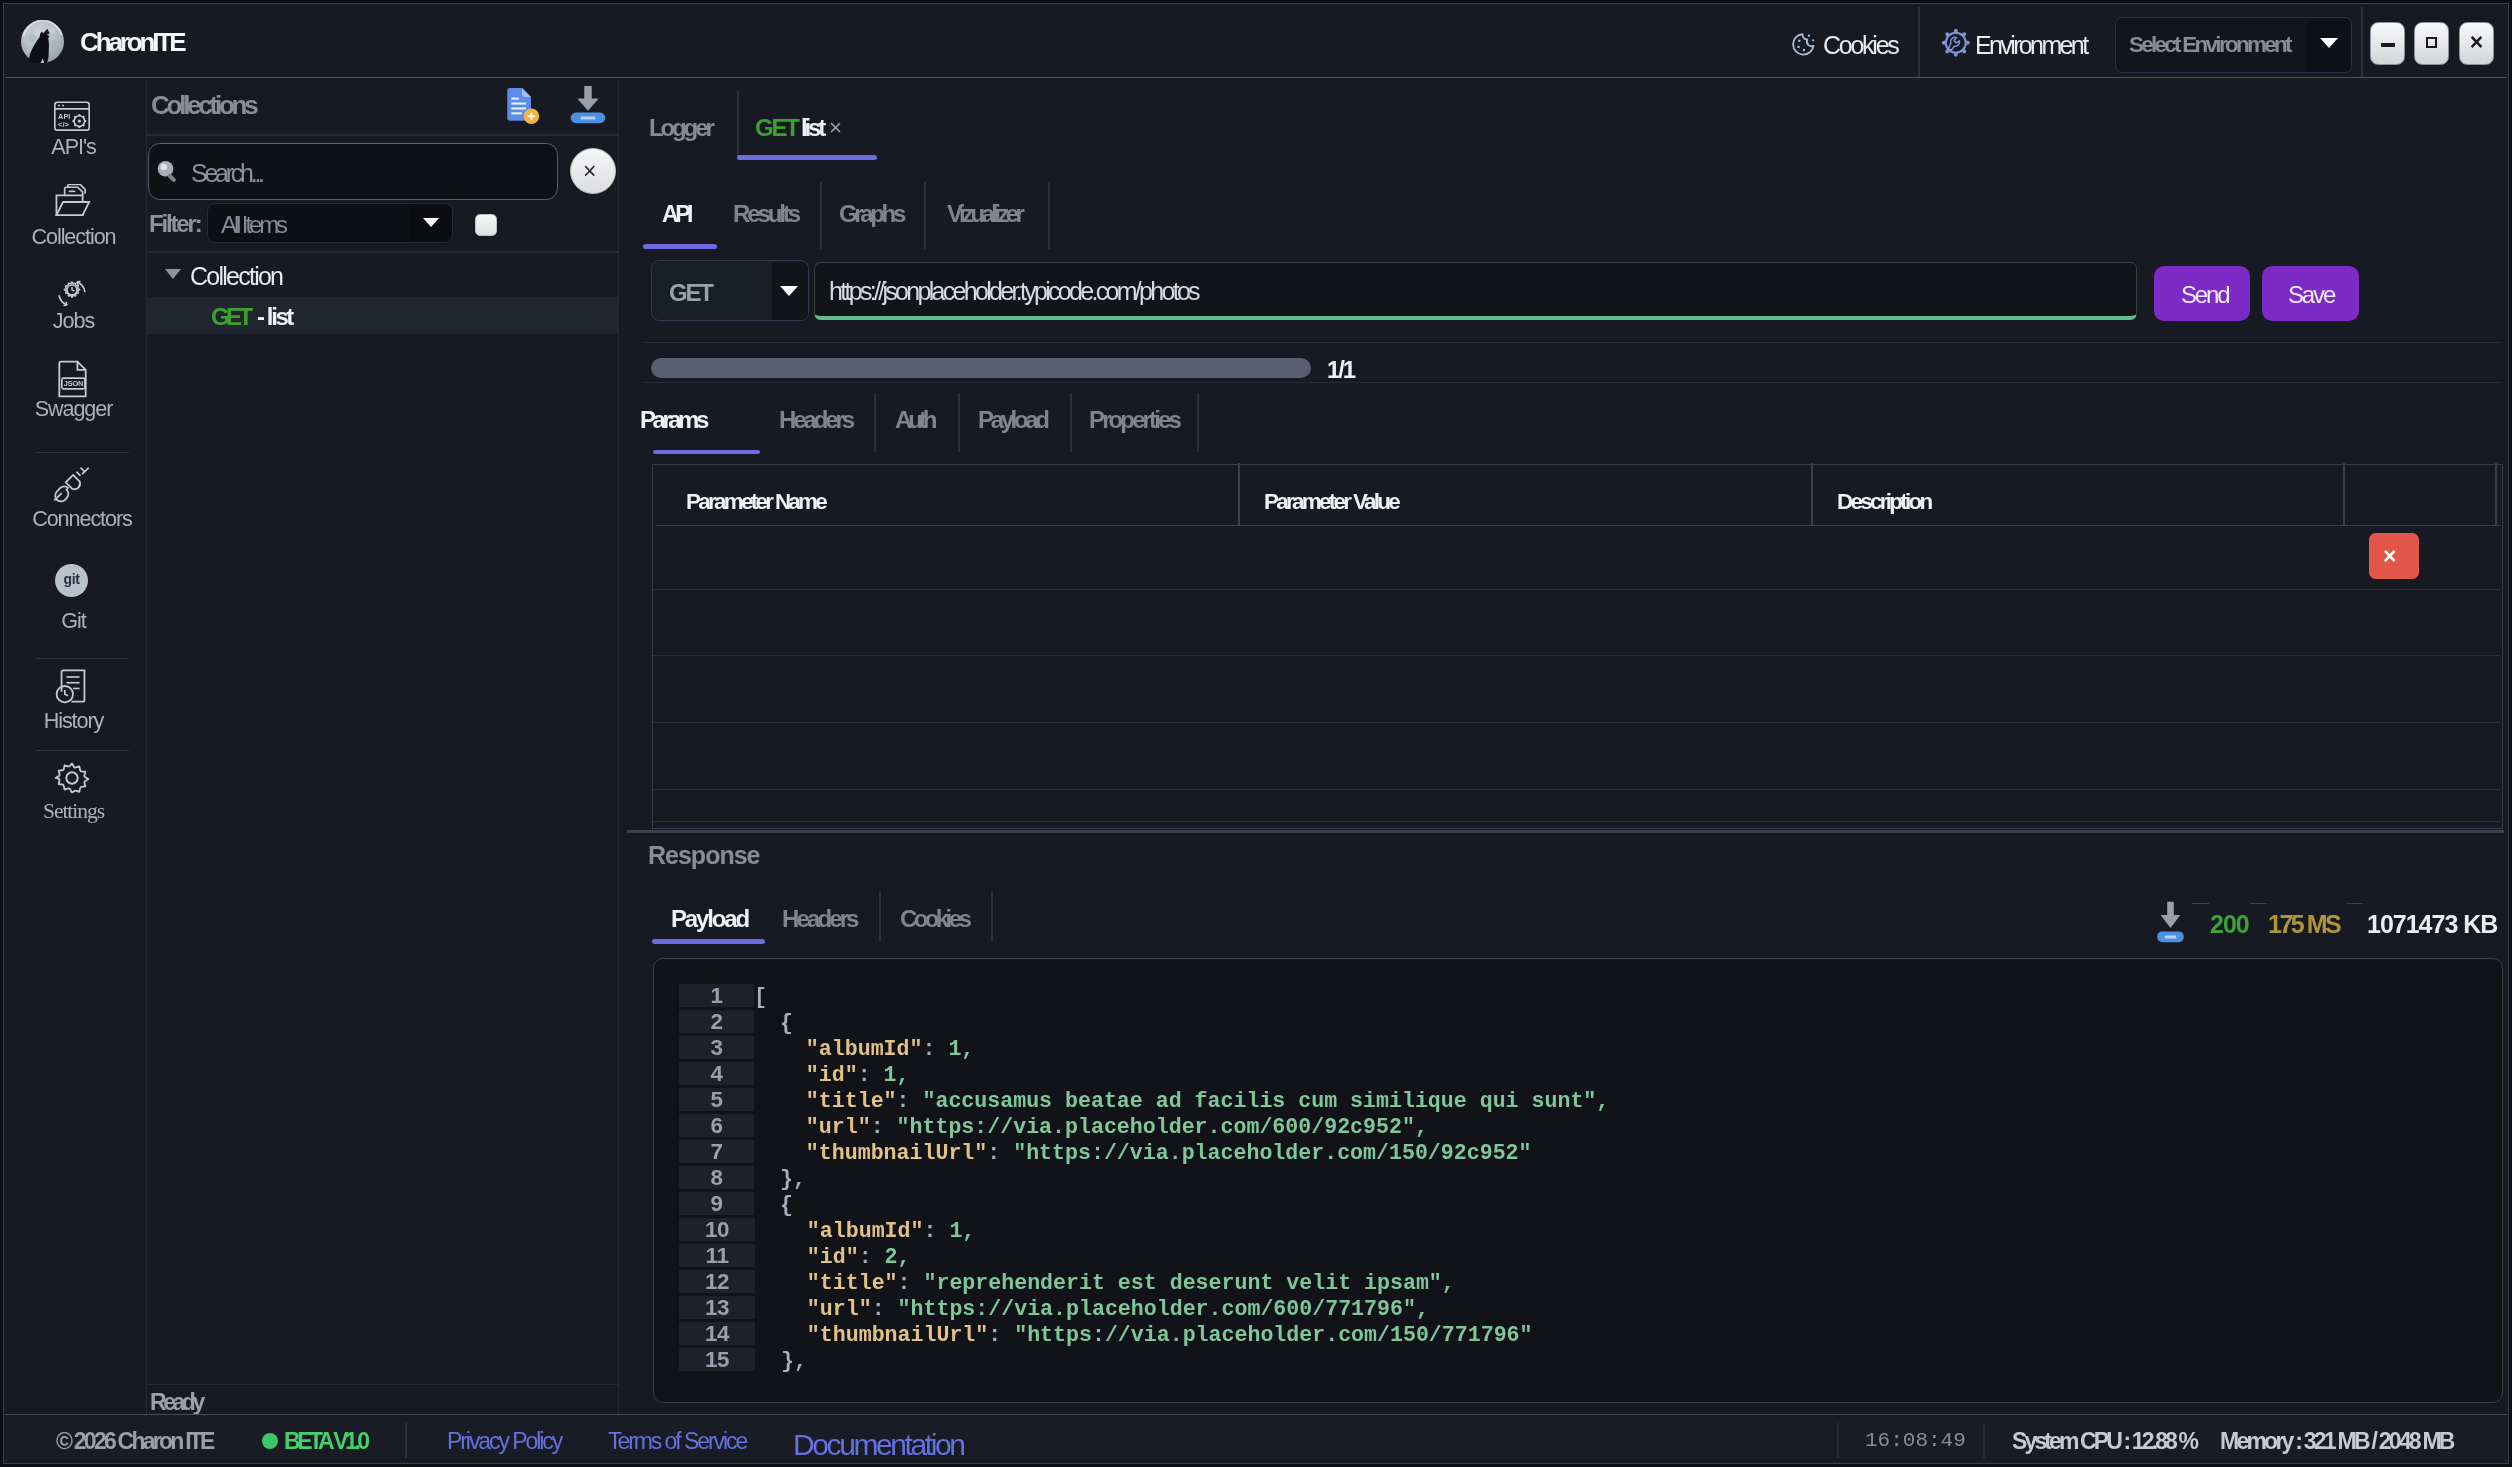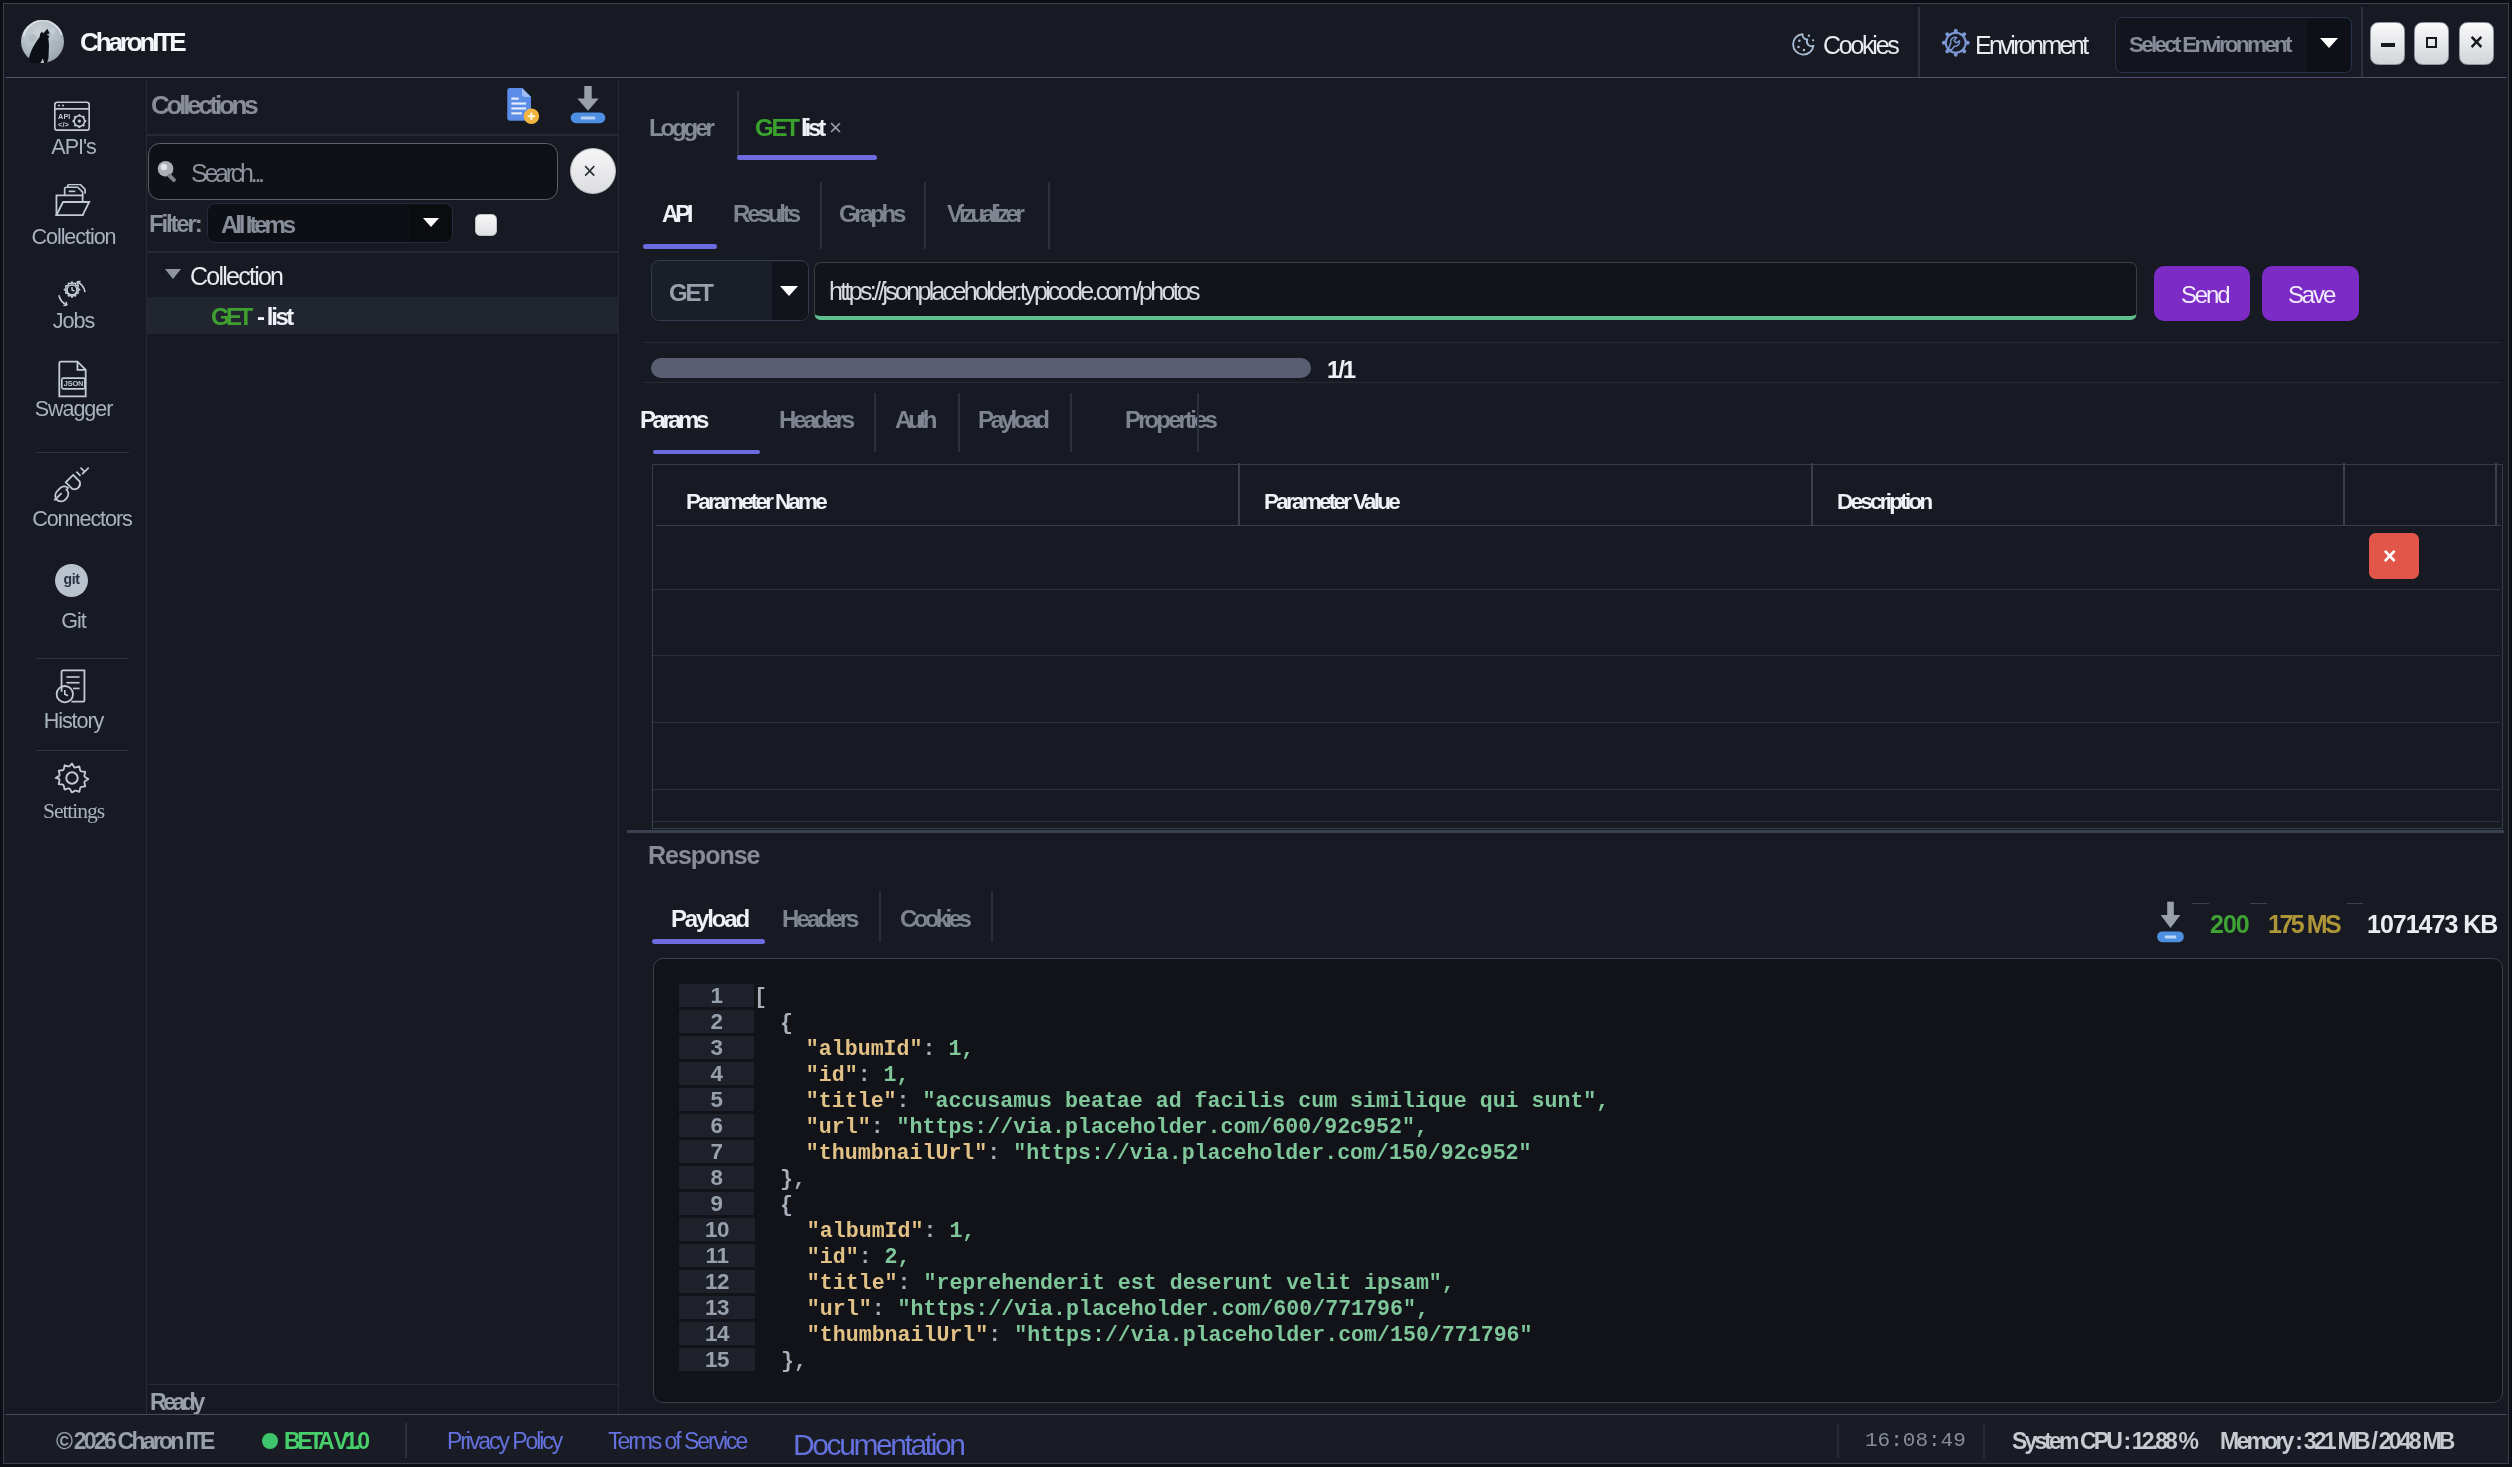--- a/index.html
+++ b/index.html
@@ -235,21 +235,21 @@
         <rect x="19" y="18" width="12" height="5" rx="2" transform="rotate(45 19 18)" fill="#7e838c"></rect>
       </svg>
 </div>
 <div class="txt" style="left:191px;top:159px;font-size:25px;color:#8d939e;letter-spacing:-0.13em;">Search...</div>
 <div class="abs" style="left:570px;top:148px;width:46px;height:46px;border-radius:50%;background:linear-gradient(#f6f6f7,#dcdde0);border:1.7px solid #c2c3c7;"></div>
 <div class="txt" style="left:583px;top:158px;font-size:23px;color:#2a2d33;letter-spacing:0;">×</div>
 
 <div class="txt" style="left:149px;top:210px;font-size:24px;font-weight:bold;color:#8d939e;">Filter:</div>
 <div class="abs" style="left:207px;top:203px;width:246px;height:40px;background:#0d0f15;border:1.7px solid #232c40;border-radius:8.3px;"></div>
 <div class="abs" style="left:410px;top:205px;width:41px;height:36px;background:#0a0c10;border-radius:0 6.6px 6.6px 0;"></div>
-<div class="txt" style="left:221px;top:211px;font-size:24px;font-weight:bold;color:#868c98;letter-spacing:-0.13em;">All Items</div>
+<div class="txt" style="left:221px;top:211px;font-size:24px;font-weight:normal;color:#868c98;letter-spacing:-0.13em;">All Items</div>
 <div class="tri-down" style="left:423px;top:218px;border-left-width:8.3px;border-right-width:8.3px;border-top-width:9px;"></div>
 <div class="abs" style="left:475px;top:214px;width:22.4px;height:22.4px;background:linear-gradient(#f7f7f8,#dfe0e3);border:0.8px solid #bfc0c4;border-radius:5px;"></div>
 <div class="hline" style="left:147px;top:251px;width:472px;"></div>
 
 <div class="tri-down" style="left:165px;top:269px;border-left-width:8.3px;border-right-width:8.3px;border-top-width:10px;border-top-color:#8e95a1;"></div>
 <div class="txt" style="left:190px;top:262px;font-size:25px;color:#e6e9ee;letter-spacing:-0.07em;">Collection</div>
 <div class="abs" style="left:147px;top:297px;width:472px;height:37px;background:#212530;"></div>
 <div class="txt" style="left:211px;top:303px;font-size:24px;font-weight:bold;color:#3fa02f;letter-spacing:-0.15em;">GET</div>
 <div class="txt" style="left:257px;top:303px;font-size:24px;font-weight:bold;color:#eef1f5;letter-spacing:-0.1em;">- list</div>
 
@@ -289,21 +289,21 @@
 <div class="hline" style="left:643px;top:382px;width:1859px;height:0.8px;"></div>
 
 <div class="txt" style="left:640px;top:406px;font-size:24px;font-weight:bold;color:#eef1f5;letter-spacing:-0.145em;">Params</div>
 <div class="abs" style="left:653px;top:450px;width:107px;height:4.1px;background:#6c6ce0;border-radius:2.5px;"></div>
 <div class="txt" style="left:779px;top:406px;font-size:24px;font-weight:bold;color:#7e8490;letter-spacing:-0.13em;">Headers</div>
 <div class="vline" style="left:874px;top:393px;height:59px;"></div>
 <div class="txt" style="left:895px;top:406px;font-size:24px;font-weight:bold;color:#7e8490;letter-spacing:-0.17em;">Auth</div>
 <div class="vline" style="left:958px;top:393px;height:59px;"></div>
 <div class="txt" style="left:978px;top:406px;font-size:24px;font-weight:bold;color:#7e8490;letter-spacing:-0.14em;">Payload</div>
 <div class="vline" style="left:1070px;top:393px;height:59px;"></div>
-<div class="txt" style="left:1089px;top:406px;font-size:24px;font-weight:bold;color:#7e8490;letter-spacing:-0.12em;margin-left:36px;">Properties</div>
+<div class="txt" style="left:1089px;top:406px;font-size:24px;font-weight:bold;color:#7e8490;letter-spacing:-0.12em;">Properties</div>
 <div class="vline" style="left:1197px;top:393px;height:59px;"></div>
 
 <div class="abs" style="left:652px;top:464px;width:1851px;height:365px;border:1.7px solid #383d49;"></div>
 <div class="txt" style="left:686px;top:489px;font-size:22.4px;font-weight:bold;color:#eef1f5;letter-spacing:-0.12em;">Parameter Name</div>
 <div class="txt" style="left:1264px;top:489px;font-size:22.4px;font-weight:bold;color:#eef1f5;letter-spacing:-0.12em;">Parameter Value</div>
 <div class="txt" style="left:1837px;top:489px;font-size:22.4px;font-weight:bold;color:#eef1f5;letter-spacing:-0.12em;">Description</div>
 <div class="vline" style="left:1238px;top:463px;height:62px;background:#3a3f4b;"></div>
 <div class="vline" style="left:1811px;top:463px;height:62px;background:#3a3f4b;"></div>
 <div class="vline" style="left:2343px;top:463px;height:62px;background:#3a3f4b;"></div>
 <div class="vline" style="left:2495px;top:463px;height:62px;background:#3a3f4b;"></div>

